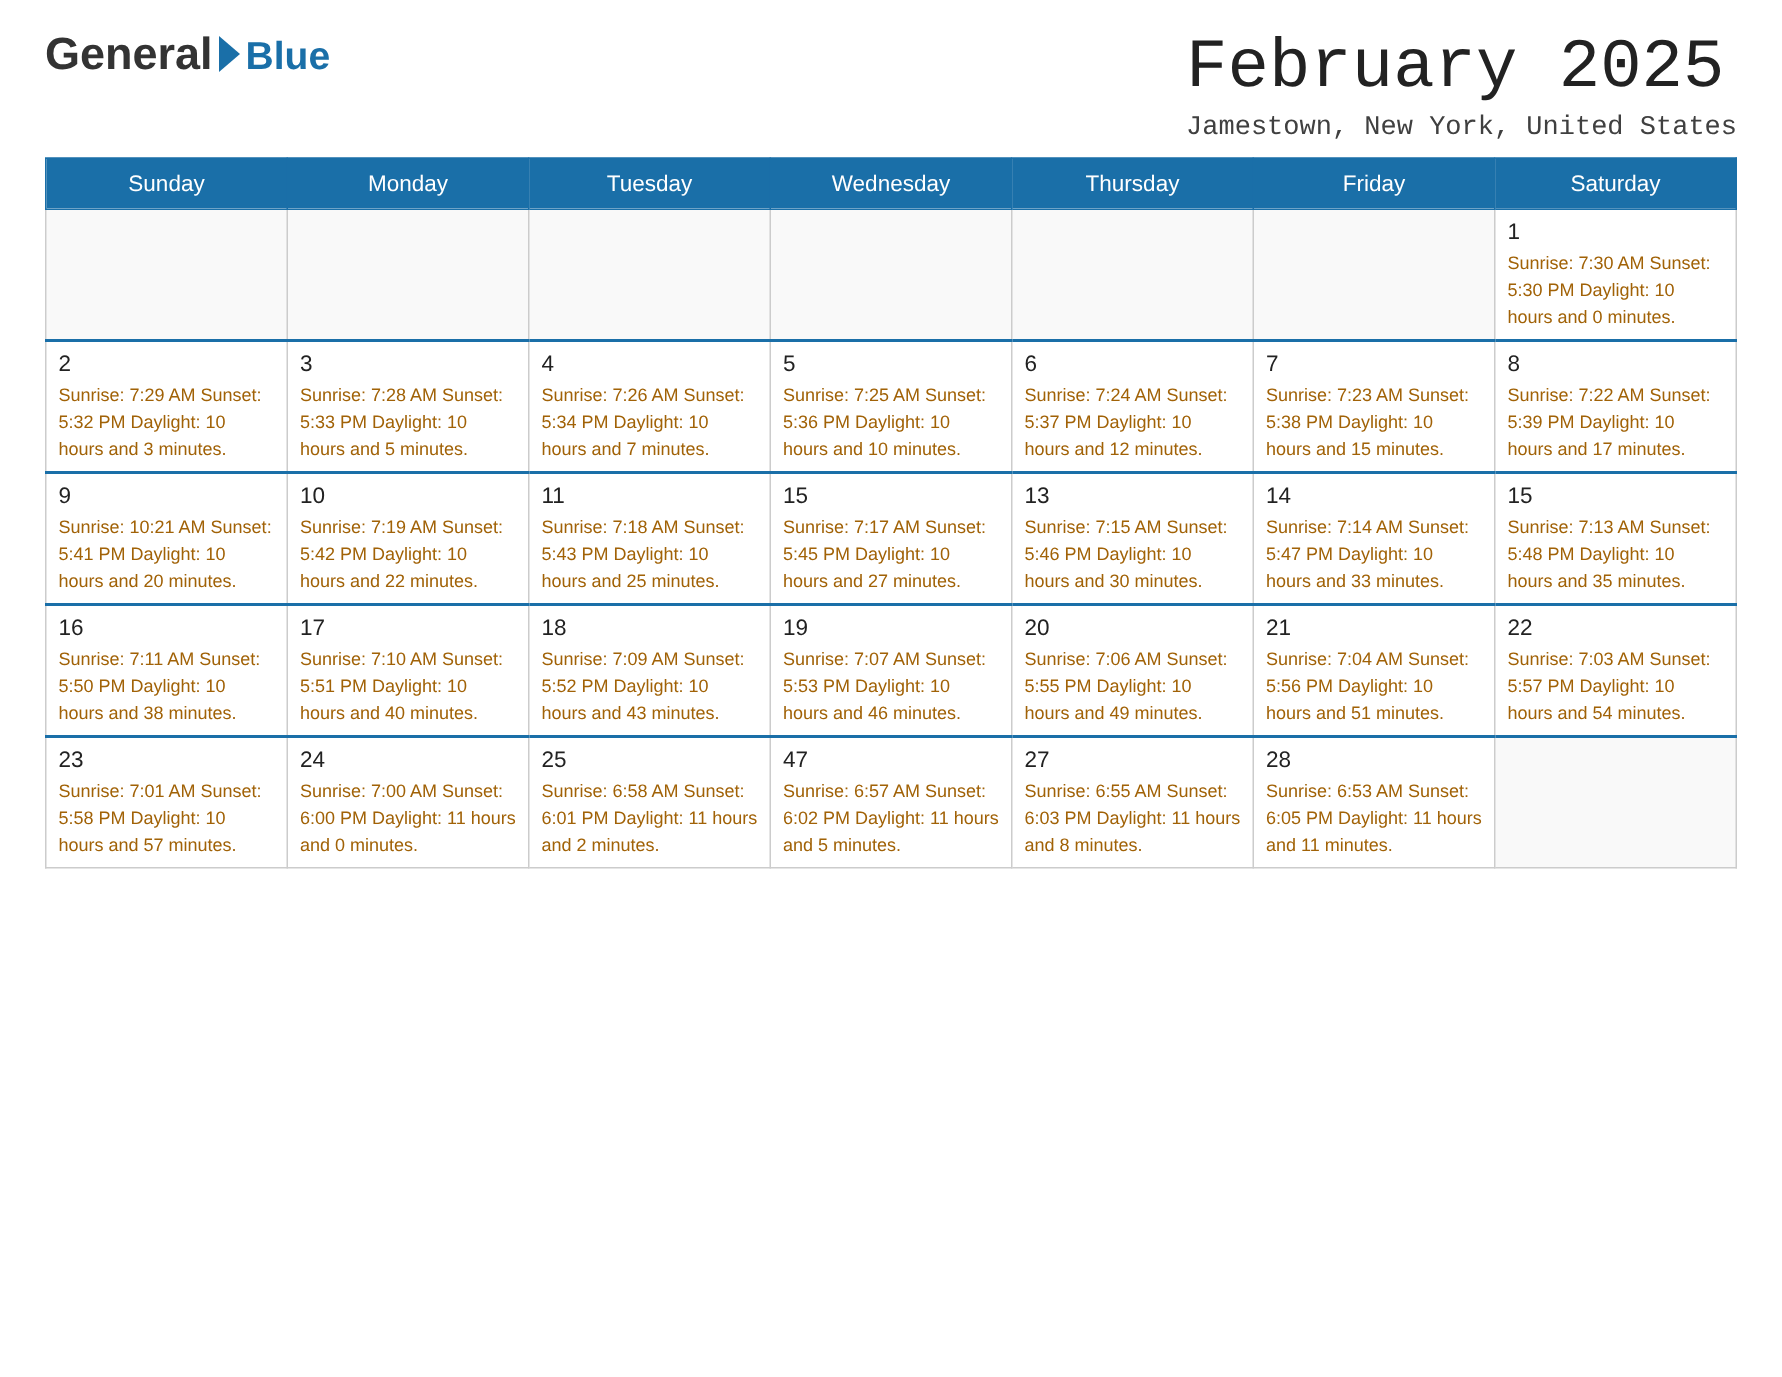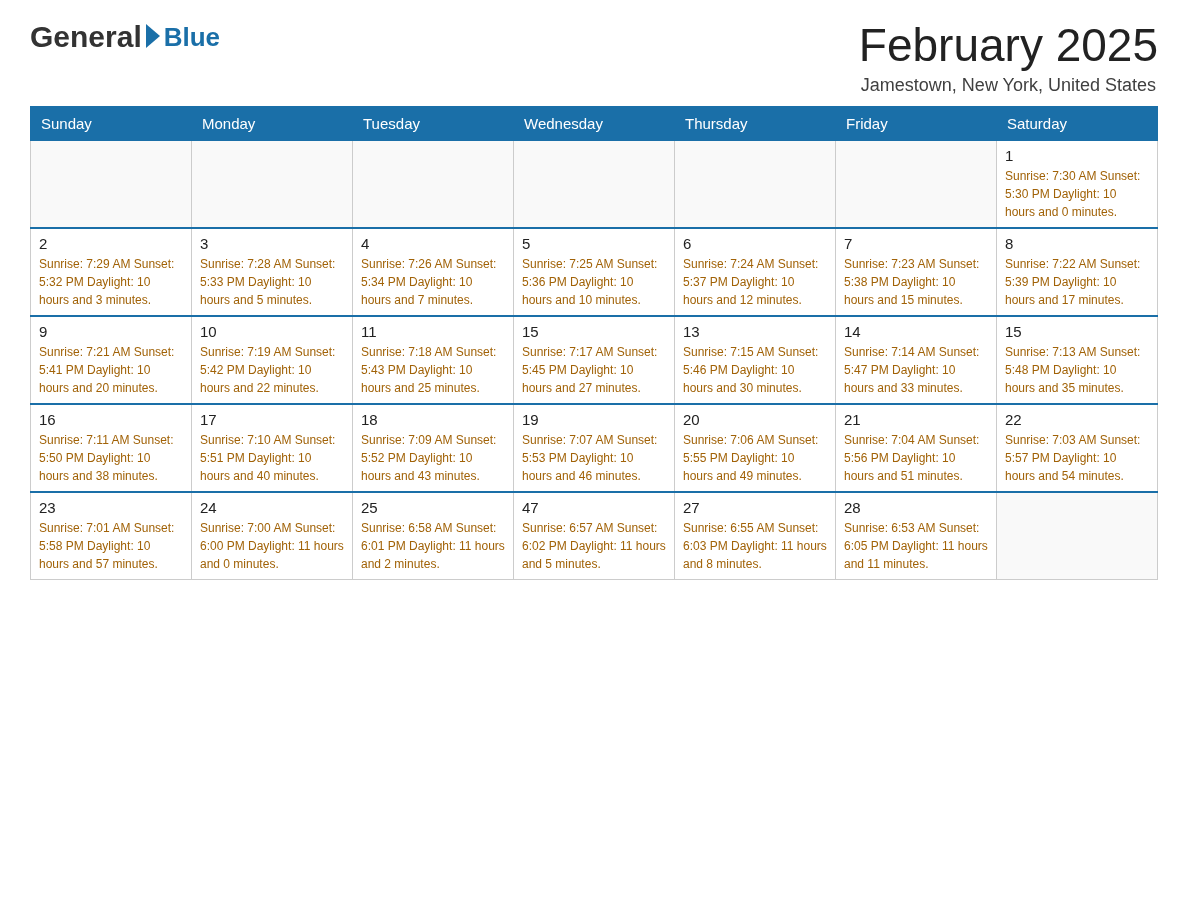--- a/index.html
+++ b/index.html
@@ -39,21 +39,22 @@
       margin-left: 4px;
       margin-top: -2px;
     }
     .logo-blue {
       font-size: 26px;
       font-weight: bold;
       color: #1a6fa8;
       margin-left: 4px;
     }
     .title-section {
-      text-align: center;
+      text-align: left;
+      font-family: Liberation Mono, monospace;
     }
     .month-year {
       font-size: 46px;
       font-weight: normal;
       color: #222;
       line-height: 1.1;
     }
     .location {
       font-size: 18px;
       color: #404040;
@@ -63,21 +64,21 @@
       width: 100%;
       border-collapse: collapse;
       margin-top: 10px;
     }
     .calendar th {
       background-color: #1a6fa8;
       color: #fff;
       font-size: 15px;
       font-weight: normal;
       padding: 8px 10px;
-      text-align: left;
+      text-align: center;
       border: 1px solid #1a6fa8;
     }
     .calendar td {
       border: 1px solid #ccc;
       vertical-align: top;
       padding: 6px 8px;
       width: calc(100% / 7);
       min-height: 120px;
       font-size: 12.5px;
       color: #333;
@@ -188,21 +189,21 @@
         <td>
           <span class="day-number">8</span>
           <div class="day-info">Sunrise: 7:22 AM
 Sunset: 5:39 PM
 Daylight: 10 hours and 17 minutes.</div>
         </td>
       </tr>
       <tr>
         <td>
           <span class="day-number">9</span>
-          <div class="day-info">Sunrise: 7:21 AM
+          <div class="day-info">Sunrise: 10:21 AM
 Sunset: 5:41 PM
 Daylight: 10 hours and 20 minutes.</div>
         </td>
         <td>
           <span class="day-number">10</span>
           <div class="day-info">Sunrise: 7:19 AM
 Sunset: 5:42 PM
 Daylight: 10 hours and 22 minutes.</div>
         </td>
         <td>

